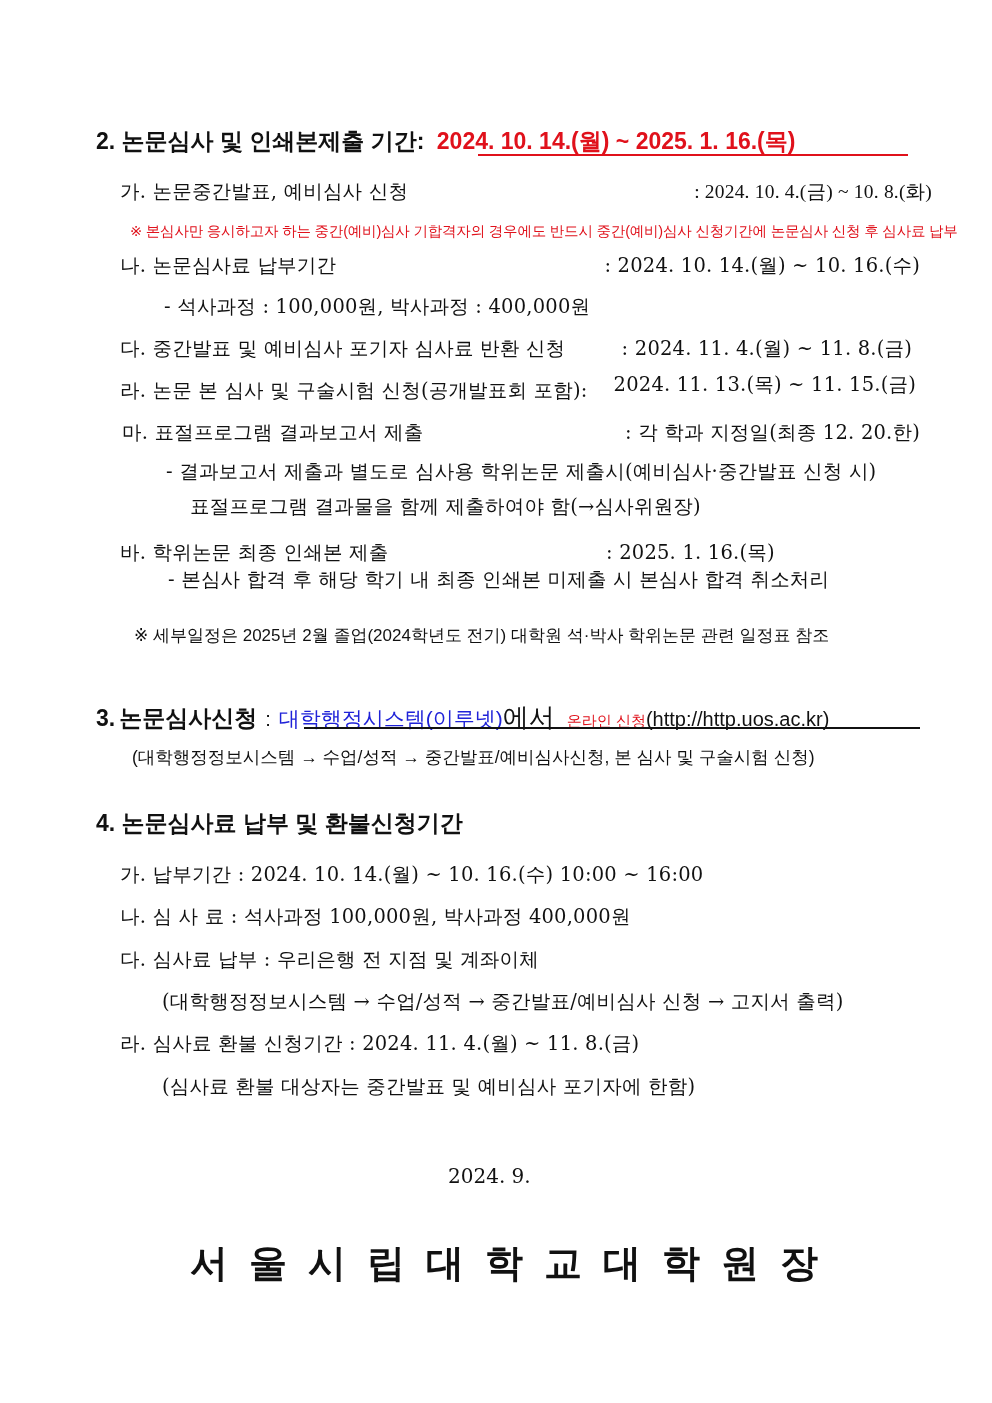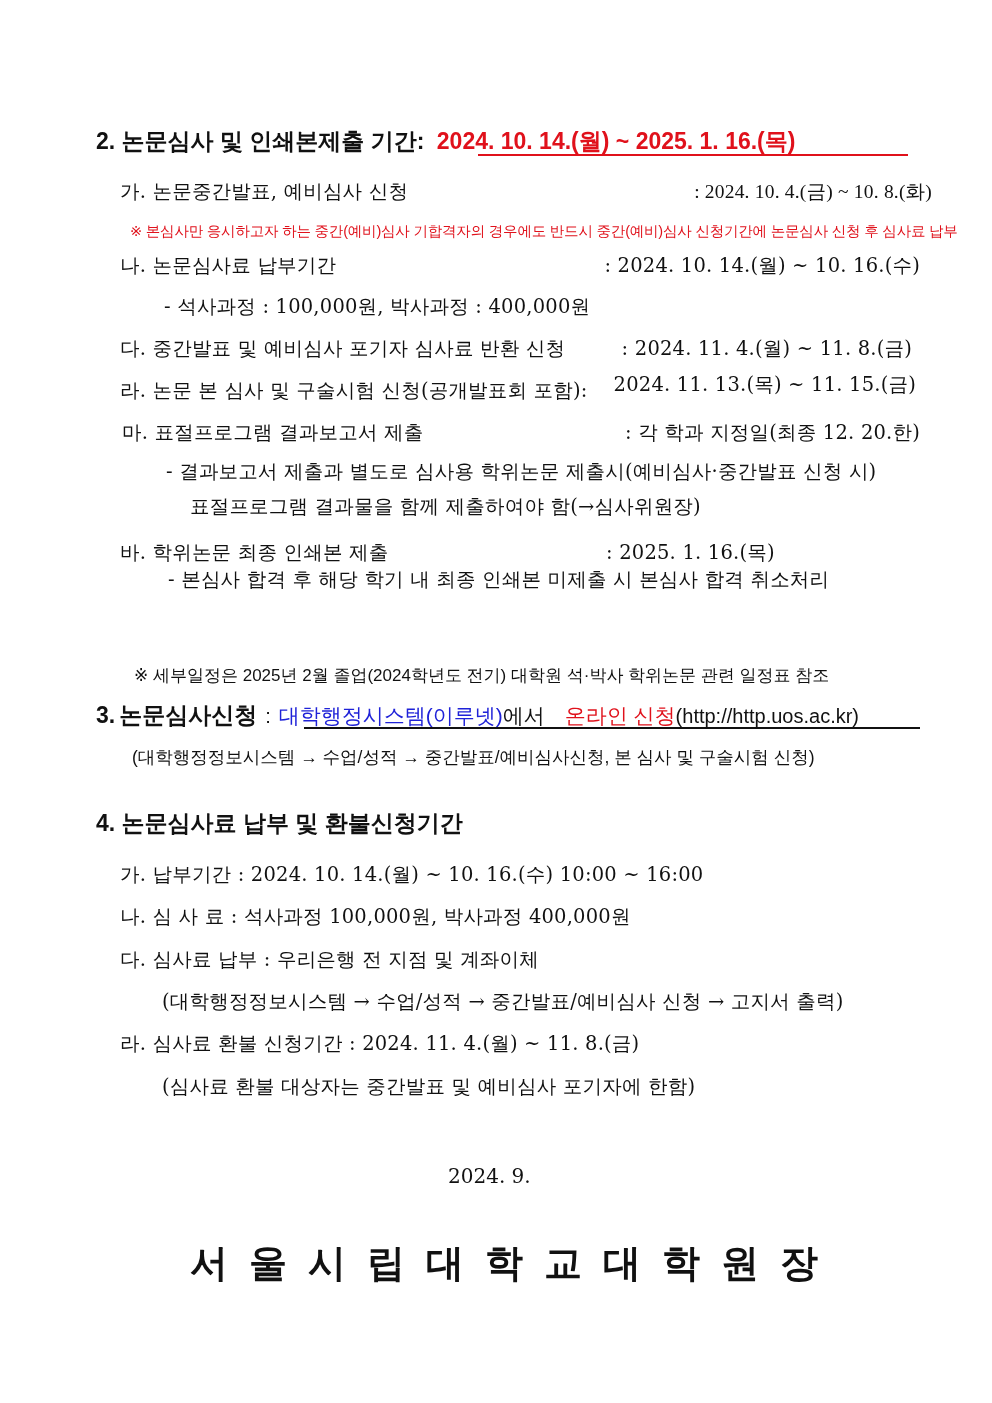--- a/index.html
+++ b/index.html
@@ -45,28 +45,28 @@
 <div class="abs body-line" style="right:76px; top:371px;">2024. 11. 13.(목) ~ 11. 15.(금)</div>
 
 <div class="abs body-line" style="left:122px; top:419px;">마. 표절프로그램 결과보고서 제출</div>
 <div class="abs body-line" style="right:72px; top:419px;">: 각 학과 지정일(최종 12. 20.한)</div>
 <div class="abs body-line" style="left:166px; top:458px;">- 결과보고서 제출과 별도로 심사용 학위논문 제출시(예비심사·중간발표 신청 시)</div>
 <div class="abs body-line" style="left:190px; top:493px;">표절프로그램 결과물을 함께 제출하여야 함(→심사위원장)</div>
 
 <div class="abs body-line" style="left:120px; top:539px;">바. 학위논문 최종 인쇄본 제출</div>
 <div class="abs body-line" style="left:606px; top:539px;">: 2025. 1. 16.(목)</div>
 <div class="abs body-line" style="left:168px; top:552px;margin-top:14px;">- 본심사 합격 후 해당 학기 내 최종 인쇄본 미제출 시 본심사 합격 취소처리</div>
-<div class="abs note" style="left:134px; top:624px;margin-top:40px;">※  세부일정은 2025년 2월 졸업(2024학년도 전기) 대학원 석·박사 학위논문 관련 일정표 참조</div>
+<div class="abs note" style="left:134px; top:624px;">※  세부일정은 2025년 2월 졸업(2024학년도 전기) 대학원 석·박사 학위논문 관련 일정표 참조</div>
 
 <div class="abs" style="left:96px; top:700px;">
   <span class="h2">3.</span>
   <span class="h2">논문심사신청</span>
   <span class="sans" style="font-size:20px; margin:0 4px;">:</span>
-  <span class="sans blue" style="font-size:21px;text-align:center;">대학행정시스템(이루넷)</span><span class="sans" style="font-size:21px;text-align:right;">에서</span>
-  <span class="sans red" style="font-size:21px; margin-left:16px;">온라인 신청</span><span class="sans" style="font-size:20px;">(http://http.uos.ac.kr)</span>
+  <span class="sans blue" style="font-size:21px;text-align:center;">대학행정시스템(이루넷)</span><span class="sans" style="font-size:26px;text-align:right;">에서</span>
+  <span class="sans red" style="font-size:15px; margin-left:8px;">온라인 신청</span><span class="sans" style="font-size:20px;">(http://http.uos.ac.kr)</span>
 </div>
 <div class="line-under" style="left:304px; top:727px; width:616px;"></div>
 <div class="abs sub3" style="left:132px; top:745px;">(대학행정정보시스템 → 수업/성적 → 중간발표/예비심사신청, 본 심사 및 구술시험 신청)</div>
 
 <div class="abs h2" style="left:96px; top:808px;">
   <span>4.</span>
   <span>논문심사료 납부 및 환불신청기간</span>
 </div>
 
 <div class="abs body-line" style="left:120px; top:861px;">가. 납부기간 : 2024. 10. 14.(월) ~ 10. 16.(수) 10:00  ~  16:00</div>

